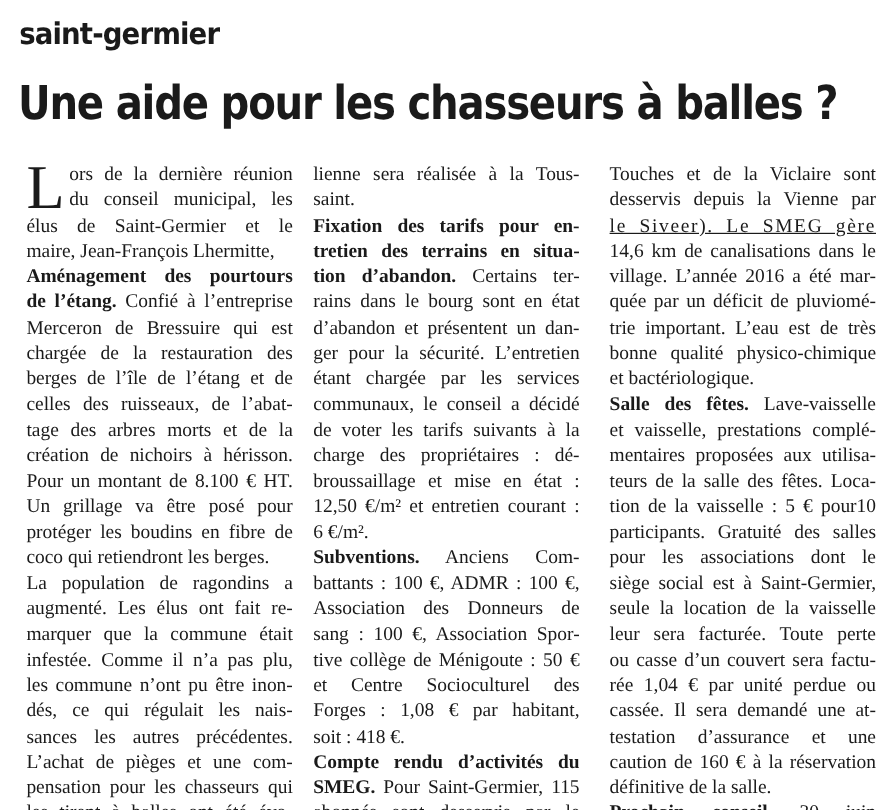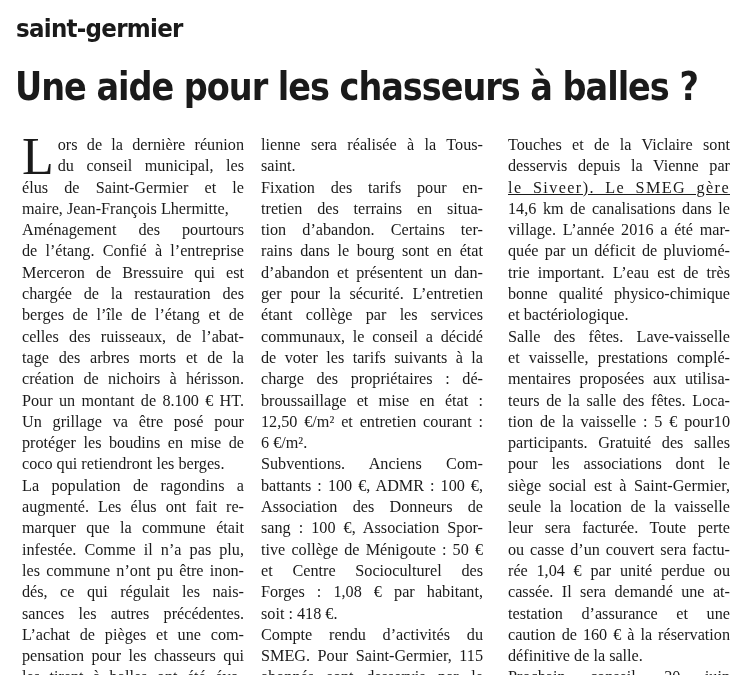--- a/index.html
+++ b/index.html
@@ -23,21 +23,21 @@
     line-height: 21.3px; text-align: justify; color: #1a1a1a;
     hyphens: manual;
   }
   .col.c1 { left: 0; }
   .col.c2 { left: 239px; }
   .col.c3 { left: 486px; }
   .dropcap {
     float: left; font-family: "Liberation Serif", serif;
     font-size: 52px; line-height: 40px; margin: 2px 4px 0 0; color: #1a1a1a;
   }
-  .sub { font-weight: normal; }
+  .sub { font-weight: bold; }
   .line { display: block; text-align: justify; text-align-last: justify; white-space: nowrap; }
   .line.last { text-align-last: left; }
   .ls { letter-spacing: 1.4px; text-decoration: underline; }
 </style>
 </head>
 <body>
 
 <div>
   <div class="kicker">saint-germier</div>
   <h1 class="headline" style="margin:0;">Une aide pour les chasseurs à balles ?</h1>
@@ -53,21 +53,21 @@
       <span class="line sub">Aménagement des pourtours</span>
       <span class="line"><span class="sub">de l’étang.</span><span> Confié à l’entreprise</span></span>
       <span class="line">Merceron de Bressuire qui est</span>
       <span class="line">chargée de la restauration des</span>
       <span class="line">berges de l’île de l’étang et de</span>
       <span class="line">celles des ruisseaux, de l’abat-</span>
       <span class="line">tage des arbres morts et de la</span>
       <span class="line">création de nichoirs à hérisson.</span>
       <span class="line">Pour un montant de 8.100 € HT.</span>
       <span class="line">Un grillage va être posé pour</span>
-      <span class="line">protéger les boudins en mise de</span>
+      <span class="line">protéger les boudins en fibre de</span>
       <span class="line last">coco qui retiendront les berges.</span>
       <span class="line">La population de ragondins a</span>
       <span class="line">augmenté. Les élus ont fait re-</span>
       <span class="line">marquer que la commune était</span>
       <span class="line">infestée. Comme il n’a pas plu,</span>
       <span class="line">les commune n’ont pu être inon-</span>
       <span class="line">dés, ce qui régulait les nais-</span>
       <span class="line">sances les autres précédentes.</span>
       <span class="line">L’achat de pièges et une com-</span>
       <span class="line">pensation pour les chasseurs qui</span>
@@ -77,21 +77,21 @@
 
     <div class="col c2">
       <span class="line">lienne sera réalisée à la Tous-</span>
       <span class="line last">saint.</span>
       <span class="line sub">Fixation des tarifs pour en-</span>
       <span class="line sub">tretien des terrains en situa-</span>
       <span class="line"><span class="sub">tion d’abandon.</span><span> Certains ter-</span></span>
       <span class="line">rains dans le bourg sont en état</span>
       <span class="line">d’abandon et présentent un dan-</span>
       <span class="line">ger pour la sécurité. L’entretien</span>
-      <span class="line">étant collège par les services</span>
+      <span class="line">étant chargée par les services</span>
       <span class="line">communaux, le conseil a décidé</span>
       <span class="line">de voter les tarifs suivants à la</span>
       <span class="line">charge des propriétaires : dé-</span>
       <span class="line">broussaillage et mise en état :</span>
       <span class="line">12,50 €/m² et entretien courant :</span>
       <span class="line last">6 €/m².</span>
       <span class="line"><span class="sub">Subventions.</span><span> Anciens Com-</span></span>
       <span class="line">battants : 100 €, ADMR : 100 €,</span>
       <span class="line">Association des Donneurs de</span>
       <span class="line">sang : 100 €, Association Spor-</span>

